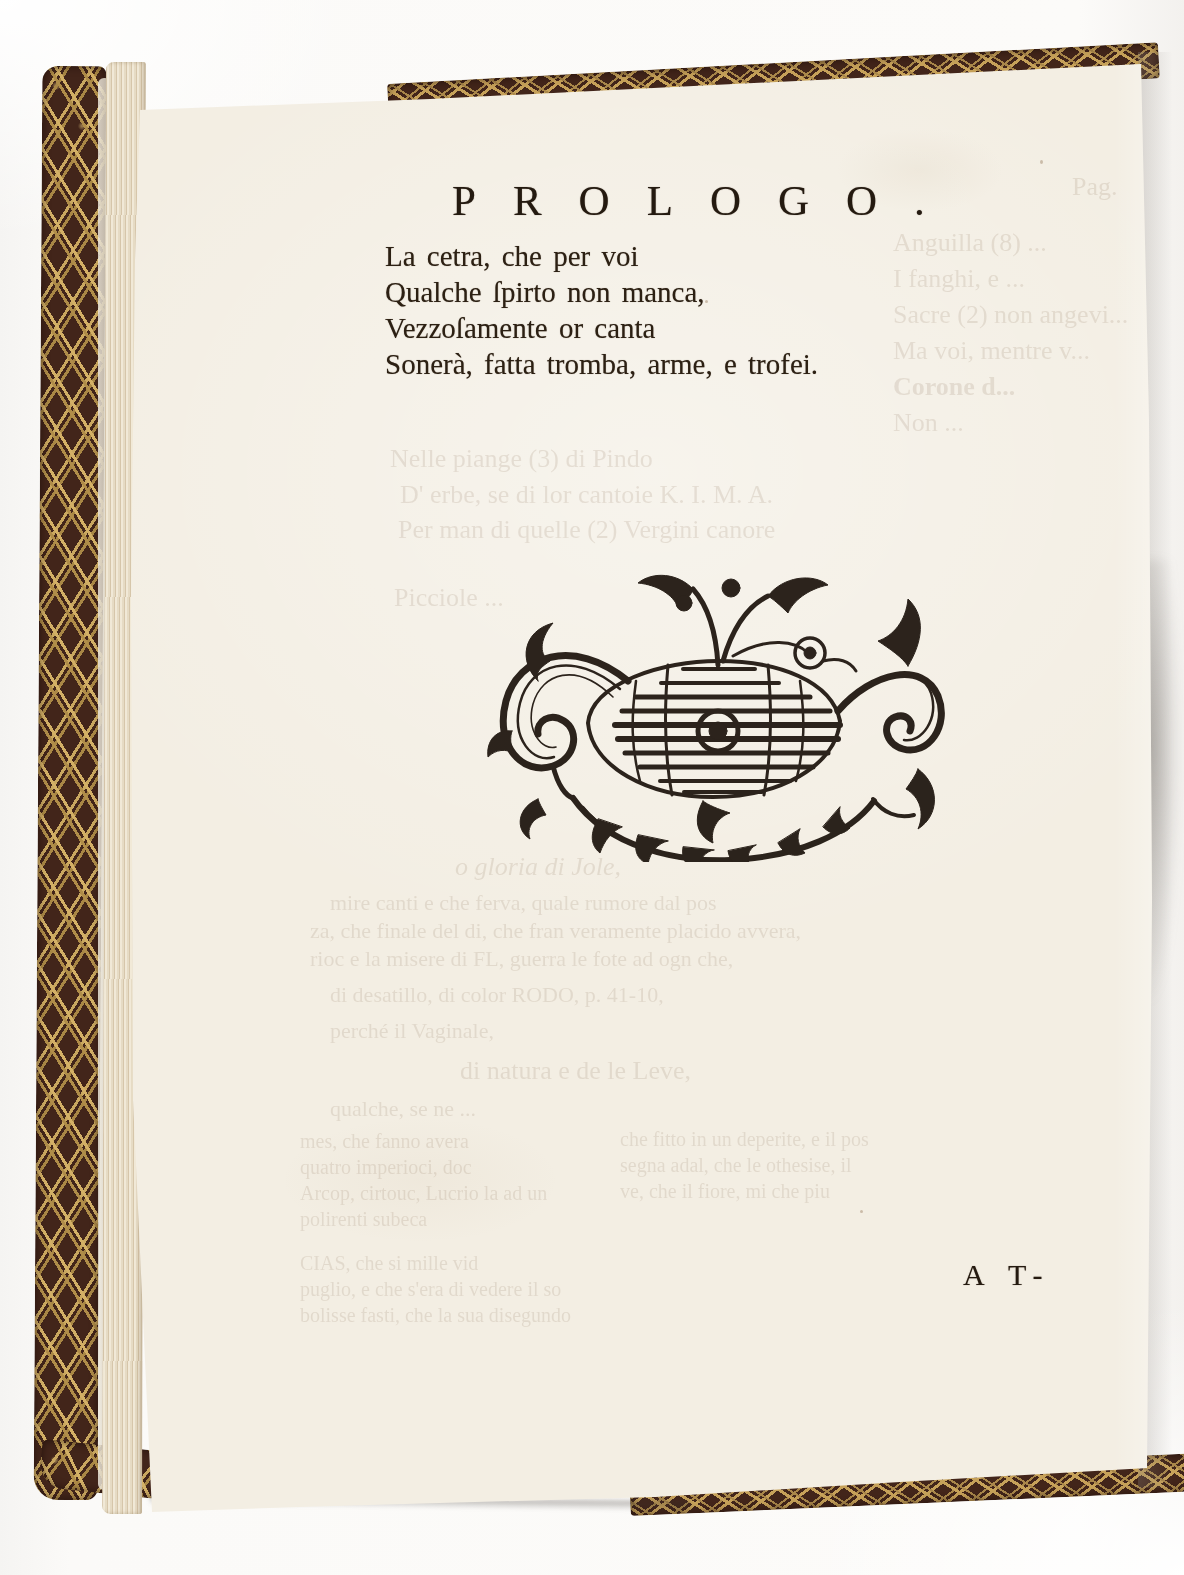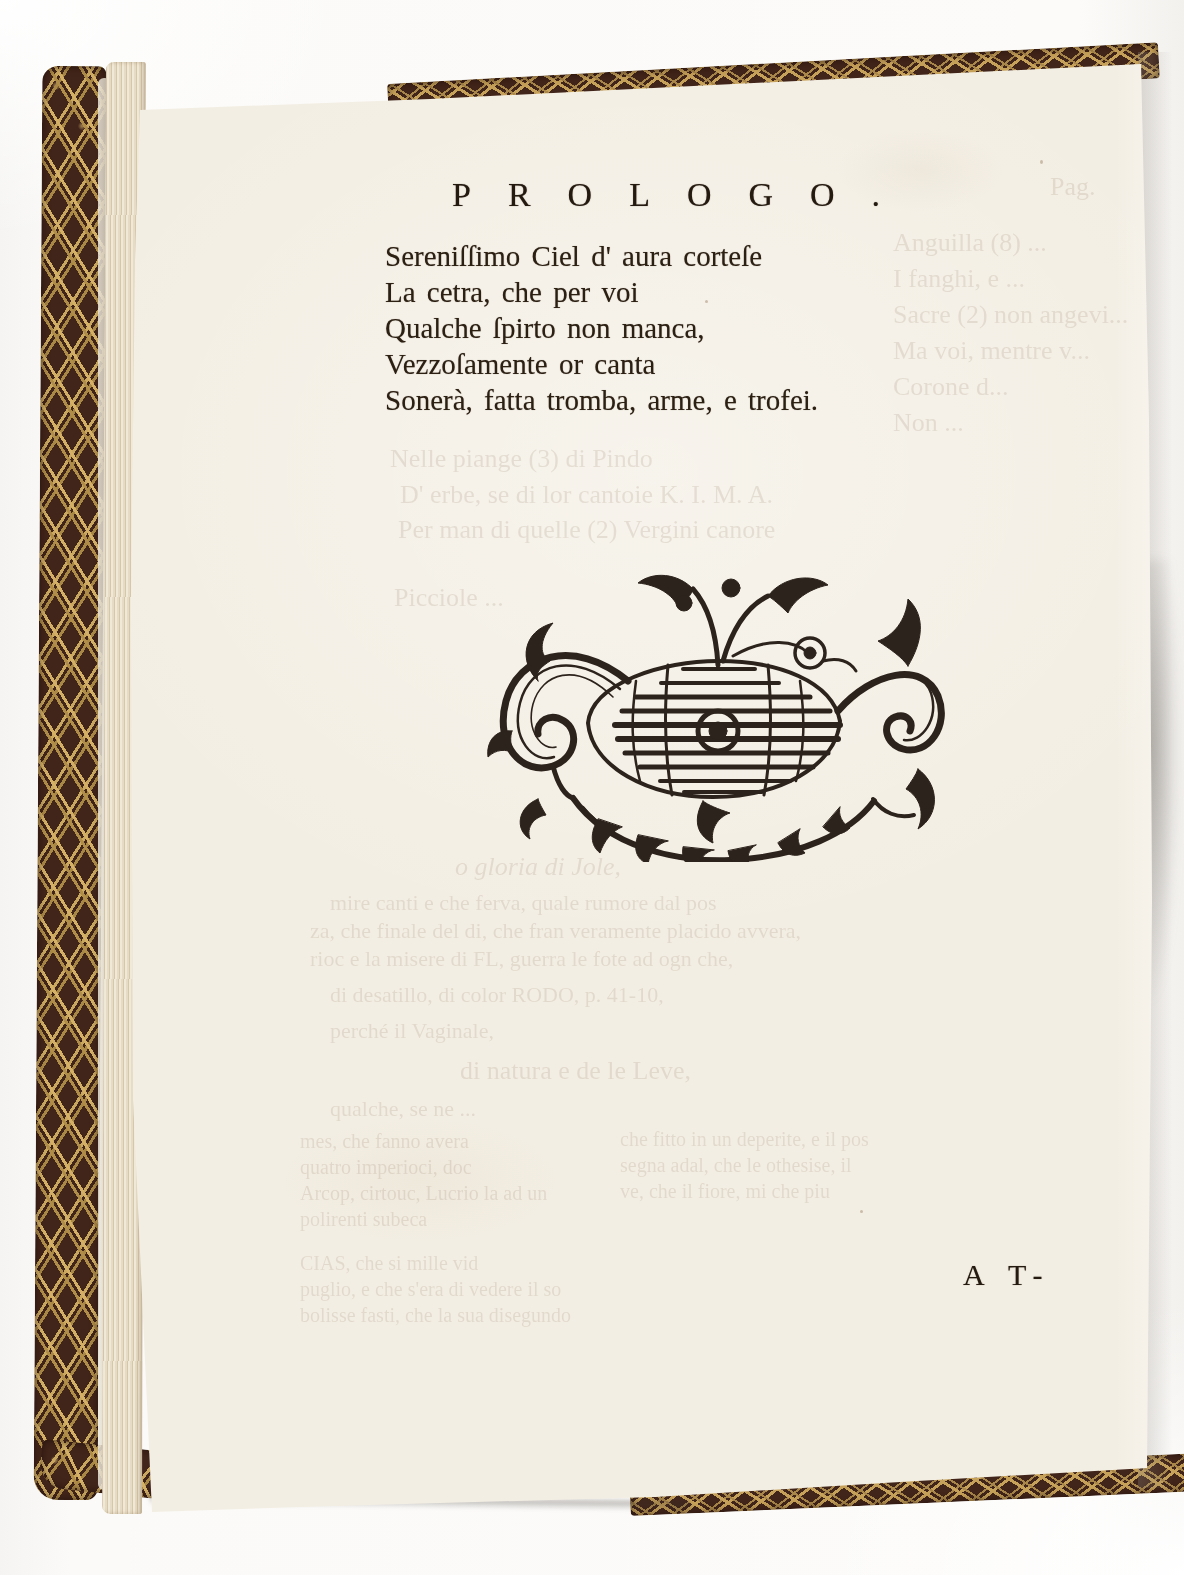--- a/index.html
+++ b/index.html
@@ -61,21 +61,21 @@
       linear-gradient(97deg, rgba(150,125,95,0.22) 0px, rgba(150,125,95,0) 34px),
       linear-gradient(183deg, rgba(150,125,95,0.24) 0px, rgba(0,0,0,0) 30px),
       linear-gradient(to top, rgba(140,115,85,0.18), rgba(0,0,0,0) 34px),
       linear-gradient(to left, rgba(255,255,255,0.55), rgba(0,0,0,0) 70px),
       radial-gradient(900px 700px at 55% 30%, rgba(255,255,255,0.35), rgba(0,0,0,0) 70%),
       radial-gradient(120px 60px at 920px 170px, rgba(170,140,100,0.08), rgba(0,0,0,0) 70%),
       radial-gradient(200px 90px at 420px 1180px, rgba(170,140,100,0.06), rgba(0,0,0,0) 70%);
   }
   .speck{position:absolute;border-radius:50%;background:rgba(130,95,60,0.35);}
   
-  .title{position:absolute;left:452px;top:176px;font-size:34px;letter-spacing:37px;
+  .title{position:absolute;left:452px;top:176px;font-size:43px;letter-spacing:37px;
     color:#241a10;white-space:nowrap;text-shadow:0 0 1px rgba(45,28,12,0.55);}
   .verse{position:absolute;left:385px;top:238px;font-size:29px;line-height:36px;
     color:#2c2013;word-spacing:4px;text-shadow:0 0 1px rgba(45,28,12,0.4);}
   .catchword{position:absolute;left:963px;top:1258px;font-size:30px;letter-spacing:9px;
     color:#241a10;text-shadow:0 0 1px rgba(45,28,12,0.5);}
   .ornament{position:absolute;left:478px;top:560px;width:480px;height:302px;}
   .ghost-layer{position:absolute;left:0;top:0;width:100%;height:100%;}
   .ghost{position:absolute;font-size:26px;color:#7d5f44;opacity:0.14;
     filter:blur(0.7px);white-space:nowrap;}
 </style>
@@ -92,26 +92,26 @@
   <div class="edge-highlight"></div>
   <div class="fore-edges"></div>
 
   <div class="page-bottom-shadow"></div>
   <div class="right-shade"></div>
   <div class="right-blob"></div>
 
   <div class="page">
 
     <div class="ghost-layer">
-        <div class="ghost" style="left: 1050px; top: 172px;">Pag.</div>
+        <div class="ghost" style="left: 1072px; top: 172px;">Pag.</div>
         <div class="ghost" style="left: 893px; top: 228px;">Anguilla (8) ...</div>
         <div class="ghost" style="left: 893px; top: 264px;">I fanghi, e ...</div>
         <div class="ghost" style="left: 893px; top: 300px;">Sacre (2) non angevi...</div>
         <div class="ghost" style="left: 893px; top: 336px;">Ma voi, mentre v...</div>
-        <div class="ghost" style="left: 893px; top: 372px;">Corone d...</div>
+        <div class="ghost" style="left: 893px; top: 372px; font-weight: bold;">Corone d...</div>
         <div class="ghost" style="left: 893px; top: 408px;">Non ...</div>
         <div class="ghost" style="left: 390px; top: 444px;">Nelle piange (3) di Pindo</div>
         <div class="ghost" style="left: 400px; top: 480px;">D' erbe, se di lor cantoie K. I. M. A.</div>
         <div class="ghost" style="left: 398px; top: 515px;">Per man di quelle (2) Vergini canore</div>
         <div class="ghost" style="left: 394px; top: 583px;">Picciole ...</div>
         <div class="ghost" style="left: 455px; top: 852px; font-style: italic;">o gloria di Jole,</div>
         <div class="ghost" style="left: 330px; top: 890px; font-size: 22px;">mire canti e che ferva, quale rumore dal pos</div>
         <div class="ghost" style="left: 310px; top: 918px; font-size: 22px;">za, che finale del di, che fran veramente placido avvera,</div>
         <div class="ghost" style="left: 310px; top: 946px; font-size: 22px;">rioc e la misere di FL, guerra le fote ad ogn che,</div>
         <div class="ghost" style="left: 330px; top: 982px; font-size: 22px;">di desatillo, di color RODO, p. 41-10,</div>
@@ -130,21 +130,20 @@
         <div class="ghost" style="left: 620px; top: 1180px; font-size: 20px;">ve, che il fiore, mi che piu</div>
       </div>
 
     <div class="speck" style="left:705px;top:300px;width:3px;height:3px;"></div>
     <div class="speck" style="left:1040px;top:160px;width:3px;height:4px;"></div>
     <div class="speck" style="left:860px;top:1210px;width:3px;height:3px;"></div>
 
     <div class="title">PROLOGO.</div>
 
     <div class="verse">
-      <div>Sereniſſimo Ciel d' aura corteſe</div>
       <div>La cetra, che per voi</div>
       <div>Qualche ſpirto non manca,</div>
       <div>Vezzoſamente or canta</div>
       <div>Sonerà, fatta tromba, arme, e trofei.</div>
     </div>
 
     <svg class="ornament" viewBox="0 0 480 300">
       <g stroke="#1b120b" fill="none" stroke-linecap="round" stroke-linejoin="round" opacity="0.92">
 
         <path d="M150,120 C95,75 40,95 28,140 C16,185 45,215 75,205 C98,197 102,170 86,160 C72,151 58,160 60,173" stroke-width="7"></path>

